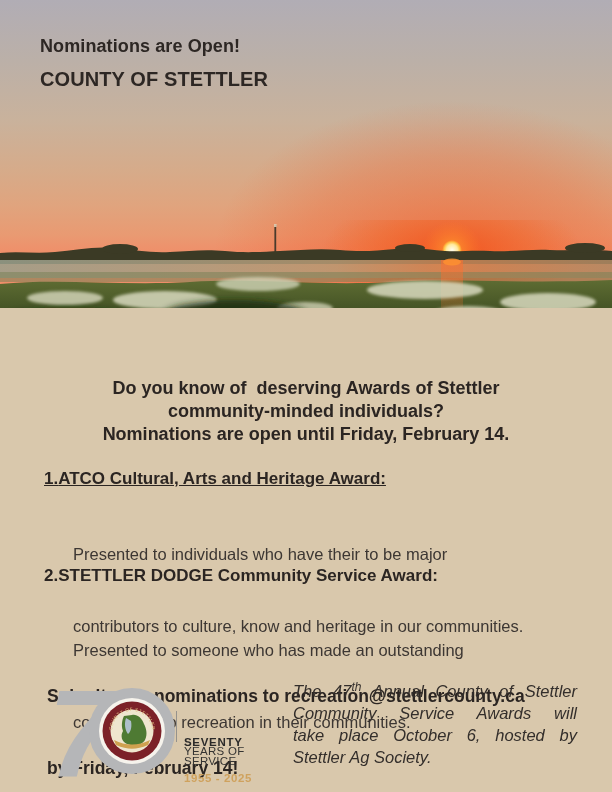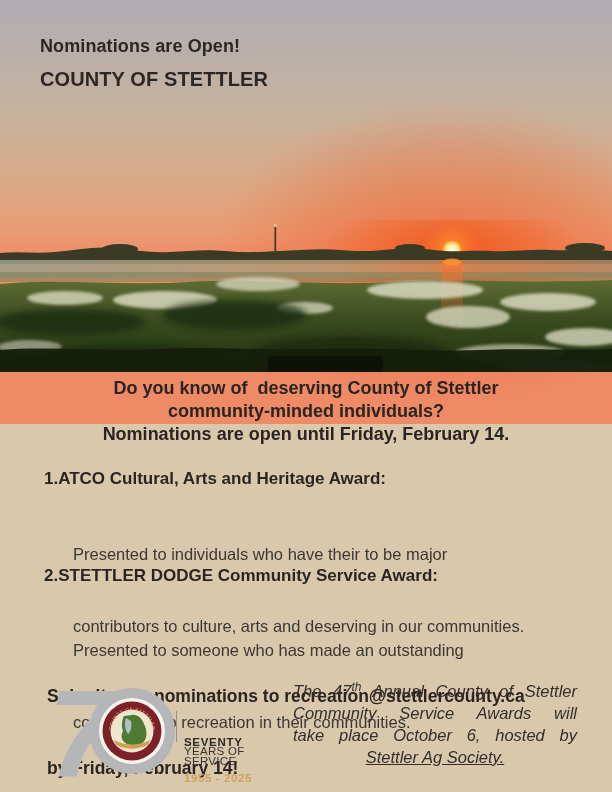--- a/index.html
+++ b/index.html
@@ -7,21 +7,21 @@
     width:612px;height:792px;
     font-family:"Liberation Sans", sans-serif;
     background:#777;
   }
   .flyer{
     position:relative;width:612px;height:792px;
     background:#d9c8ac;overflow:hidden;
   }
 
   
-  .photo{position:absolute;top:0;left:0;width:612px;height:424px;overflow:hidden;}
+  .photo{position:absolute;top:0;left:0;width:612px;height:308px;overflow:hidden;}
   .sky{
     position:absolute;top:0;left:0;right:0;bottom:0;
     background:
       radial-gradient(ellipse 330px 210px at 452px 252px,
         rgba(242,84,32,0.55) 0%, rgba(242,92,42,0.28) 45%, rgba(242,92,42,0) 72%),
       linear-gradient(to bottom,
         #b1adb5 0px,#bbb0a8 60px,#c9b29c 120px,#d6ab8a 170px,
         #e0a47e 205px,#e99a72 235px,#ef8f6a 252px,#ee8a66 372px);
   }
   .land-svg{position:absolute;top:220px;left:0;width:612px;height:152px;}
@@ -32,21 +32,21 @@
 
   
   .intro{
     position:absolute;top:377px;left:0;width:612px;
     text-align:center;font-weight:700;font-size:18px;line-height:23px;color:#2b2522;
   }
   .intro div{white-space:pre;}
 
   .award-title{position:absolute;left:44px;font-size:17px;font-weight:700;color:#2b2522;white-space:pre;}
   .award-desc{position:absolute;left:73px;font-size:16.5px;line-height:24px;color:#3d3733;white-space:pre;}
-  .a1t{top:469px;} .a1d{top:494px;}
+  .a1t{top:469px;text-decoration:underline;} .a1d{top:494px;}
   .a2t{top:566px;} .a2d{top:590px;}
 
   .submit{
     position:absolute;left:47px;top:636px;
     font-size:17.5px;font-weight:700;line-height:24px;color:#2b2522;white-space:pre;
   }
 
   
   .logo-svg{position:absolute;left:52px;top:684px;width:140px;height:104px;}
   .logo-divider{position:absolute;left:176px;top:711px;width:1px;height:31px;background:#95928d;}
@@ -54,21 +54,21 @@
   .ann-l1{font-size:11.5px;font-weight:700;letter-spacing:0.7px;line-height:9.4px;}
   .ann-l2,.ann-l3{font-size:11.5px;font-weight:400;letter-spacing:0.3px;line-height:9.4px;color:#353432;}
   .ann-years{font-size:11.5px;font-weight:700;letter-spacing:0.6px;margin-top:6px;color:#cfa25e;}
 
   
   .footnote{
     position:absolute;left:293px;top:676px;width:284px;
     font-style:italic;font-size:16.5px;line-height:22px;color:#332e2b;
   }
   .fn-just{text-align:justify;text-align-last:justify;}
-  .fn-last{text-align:center;text-decoration:underline;}
+  .fn-last{text-align:left;}
   .footnote sup{font-size:12px;vertical-align:6px;}
 </style>
 </head>
 <body>
 
 <div class="flyer">
 
   <div class="photo">
     <div class="sky"></div>
 
@@ -174,29 +174,29 @@
 
     <div class="photo-text">
       <div class="tagline">Nominations are Open!</div>
       <div class="main-title">
         <div>COUNTY OF STETTLER</div>
       </div>
     </div>
   </div>
 
   <div class="intro">
-    <div>Do you know of  deserving County of Stettler</div>
+    <div>Do you know of  deserving Awards of Stettler</div>
     <div>community-minded individuals?</div>
     <div>Nominations are open until Friday, February 14.</div>
   </div>
 
   <div class="award-title a1t"><span>1.</span><span>ATCO Cultural, Arts and Heritage Award:</span></div>
   <div class="award-desc a1d">
     <div>Presented to individuals who have their to be major</div>
-    <div>contributors to culture, arts and deserving in our communities.</div>
+    <div>contributors to culture, know and heritage in our communities.</div>
   </div>
 
   <div class="award-title a2t"><span>2.</span><span>STETTLER DODGE Community Service Award:</span></div>
   <div class="award-desc a2d">
     <div>Presented to someone who has made an outstanding</div>
     <div>contribution to recreation in their communities.</div>
   </div>
 
   <div class="submit">
     <div><span>Submit your nominations to </span><span>recreation@stettlercounty.ca</span></div>

